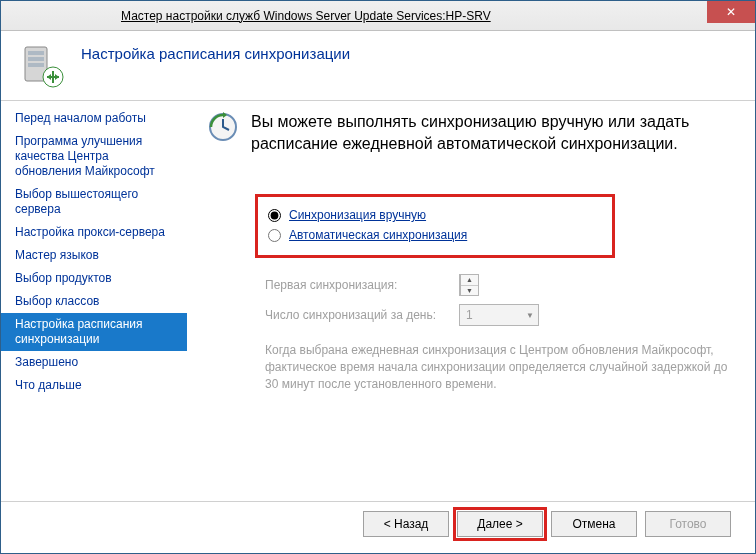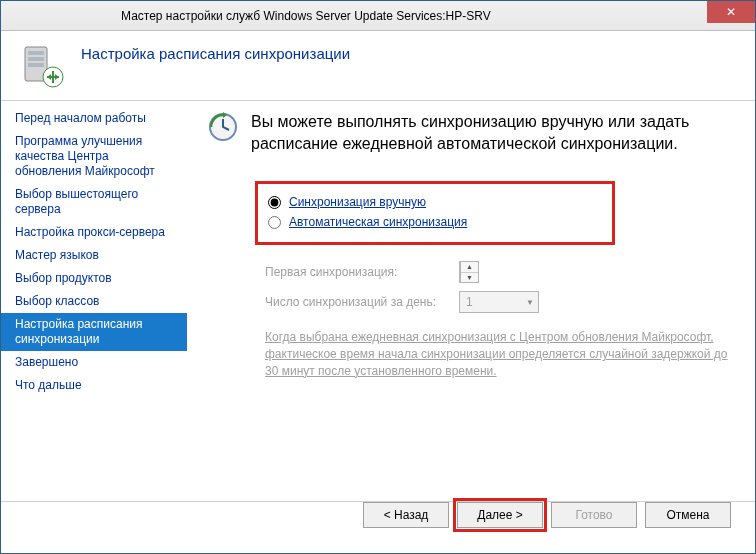--- a/index.html
+++ b/index.html
@@ -1,48 +1,48 @@
 <!DOCTYPE html>
 <html><head>
 <meta charset="utf-8">
 <style>
   * { box-sizing: border-box; margin: 0; padding: 0; }
   body { font-family: "Segoe UI", Tahoma, sans-serif; font-size: 12px; background: #fff; }
   .window { width: 756px; height: 554px; border: 1px solid #2e5f8a; background: #fff; position: relative; display: flex; flex-direction: column; }
-  .titlebar { height: 30px; background: linear-gradient(#f0f0f0,#e8e8e8); border-bottom: 1px solid #c0c0c0; display: flex; align-items: center; padding: 0 0 0 120px; position: relative; }
+  .titlebar { height: 30px; background: linear-gradient(#f0f0f0,#e8e8e8); border-bottom: 1px solid #c0c0c0; display: flex; align-items: center; padding: 0 0 0 120px; position: relative; text-decoration: underline; }
   .titlebar-text { font-size: 12px; color: #000; }
   .close-btn { position: absolute; right: 0; top: 0; width: 48px; height: 22px; background: #c75050; color: #fff; display: flex; align-items: center; justify-content: center; font-family: Arial; font-size: 12px; cursor: pointer; }
   .header { padding: 14px 20px 14px 80px; border-bottom: 1px solid #d0d0d0; position: relative; min-height: 70px; }
   .header-icon { position: absolute; left: 18px; top: 12px; width: 48px; height: 48px; }
   .header-title { font-size: 15px; color: #003399; margin-bottom: 6px; }
   .header-sub { font-size: 11px; color: #555; padding-left: 30px; }
   .body { flex: 1; display: flex; overflow: hidden; }
   .sidebar { width: 190px; padding: 6px 0; border-right: none; }
   .nav-item { padding: 4px 14px; font-size: 12px; color: #003399; cursor: pointer; line-height: 1.25; }
   .nav-item.selected { background: #1979ca; color: #fff; }
   .content { flex: 1; padding: 10px 20px 10px 20px; position: relative; }
   .content-row { display: flex; gap: 12px; }
   .sync-icon { width: 32px; height: 32px; flex-shrink: 0; }
   .intro-text { font-size: 16px; color: #000; line-height: 1.35; }
-  .radio-block { margin: 27px 0 0 48px; border: 3px solid #d9231f; padding: 8px 46px 10px 10px; width: 360px; }
+  .radio-block { margin: 40px 0 0 48px; border: 3px solid #d9231f; padding: 8px 46px 10px 10px; width: 360px; }
   .radio-row { display: flex; align-items: center; gap: 8px; padding: 3px 0; }
   .radio-row label { color: #003399; text-decoration: underline; font-size: 12px; cursor: pointer; }
   .radio-row input[type=radio] { accent-color: #000; }
   .options { margin: 16px 0 0 58px; }
   .opt-row { display: flex; align-items: center; gap: 14px; margin-bottom: 8px; }
   .opt-label { width: 180px; color: #a0a0a0; font-size: 12px; }
   .time-input { display: flex; border: 1px solid #b5b5b5; height: 22px; }
   .time-input input { border: none; width: 130px; padding: 0 6px; font-size: 12px; outline: none; }
   .spinner { width: 18px; display: flex; flex-direction: column; border-left: 1px solid #b5b5b5; }
   .spinner span { flex:1; display:flex; align-items:center; justify-content:center; font-size:7px; background:#f7f7f7; cursor:pointer; color:#555; }
   .spinner span:first-child { border-bottom: 1px solid #ccc; }
   .combo { height: 22px; width: 80px; border: 1px solid #b5b5b5; background: #f3f3f3; display:flex; align-items:center; justify-content:space-between; padding: 0 4px 0 6px; color:#a0a0a0; font-size:12px; }
   .combo-arrow { font-size: 8px; color:#888; }
-  .disabled-text { color: #a0a0a0; font-size: 12px; line-height: 1.4; margin-top: 16px; width: 470px; text-decoration: underline; }
-  .footer { height: 52px; border-top: 1px solid #d0d0d0; display: flex; align-items: flex-start; justify-content: flex-end; gap: 8px; padding: 0 24px; }
+  .disabled-text { color: #a0a0a0; font-size: 12px; line-height: 1.4; margin-top: 16px; width: 470px; }
+  .footer { height: 52px; border-top: 1px solid #d0d0d0; display: flex; align-items: flex-end; justify-content: flex-end; gap: 8px; padding: 16px 24px; }
   .btn { min-width: 86px; height: 26px; border: 1px solid #a0a0a0; background: #f0f0f0; font-size: 12px; cursor: pointer; padding: 0 10px; }
   .btn:disabled { color: #a0a0a0; cursor: default; }
   .btn.primary-hl { outline: 3px solid #d9231f; outline-offset: 1px; }
 </style>
 </head>
 <body>
 
 <div class="window">
 
   <div class="titlebar">
@@ -124,17 +124,17 @@
           </div>
         </div>
         <div class="disabled-text">Когда выбрана ежедневная синхронизация с Центром обновления Майкрософт, фактическое время начала синхронизации определяется случайной задержкой до 30 минут после установленного времени.</div>
       </div>
     </div>
   </div>
 
   <div class="footer">
     <button class="btn">&lt; Назад</button>
     <button class="btn primary-hl">Далее &gt;</button>
+    <button class="btn">Отмена</button>
     <button class="btn" disabled="">Готово</button>
-    <button class="btn">Отмена</button>
   </div>
 
 </div>
 
 </body></html>

